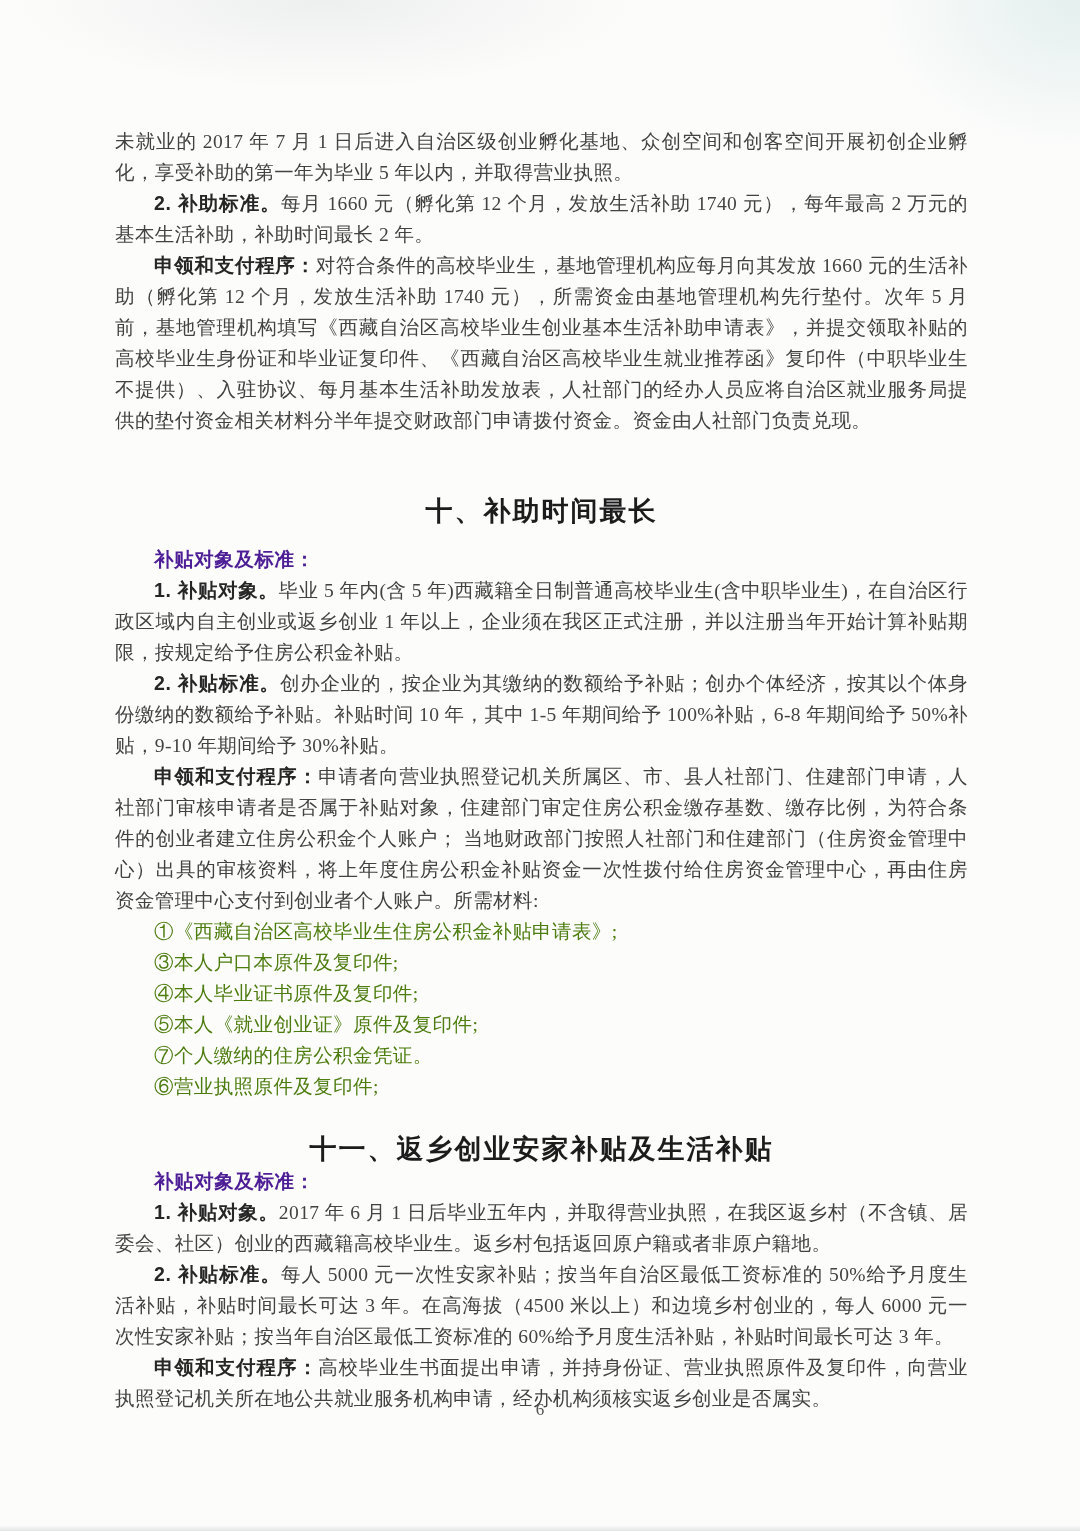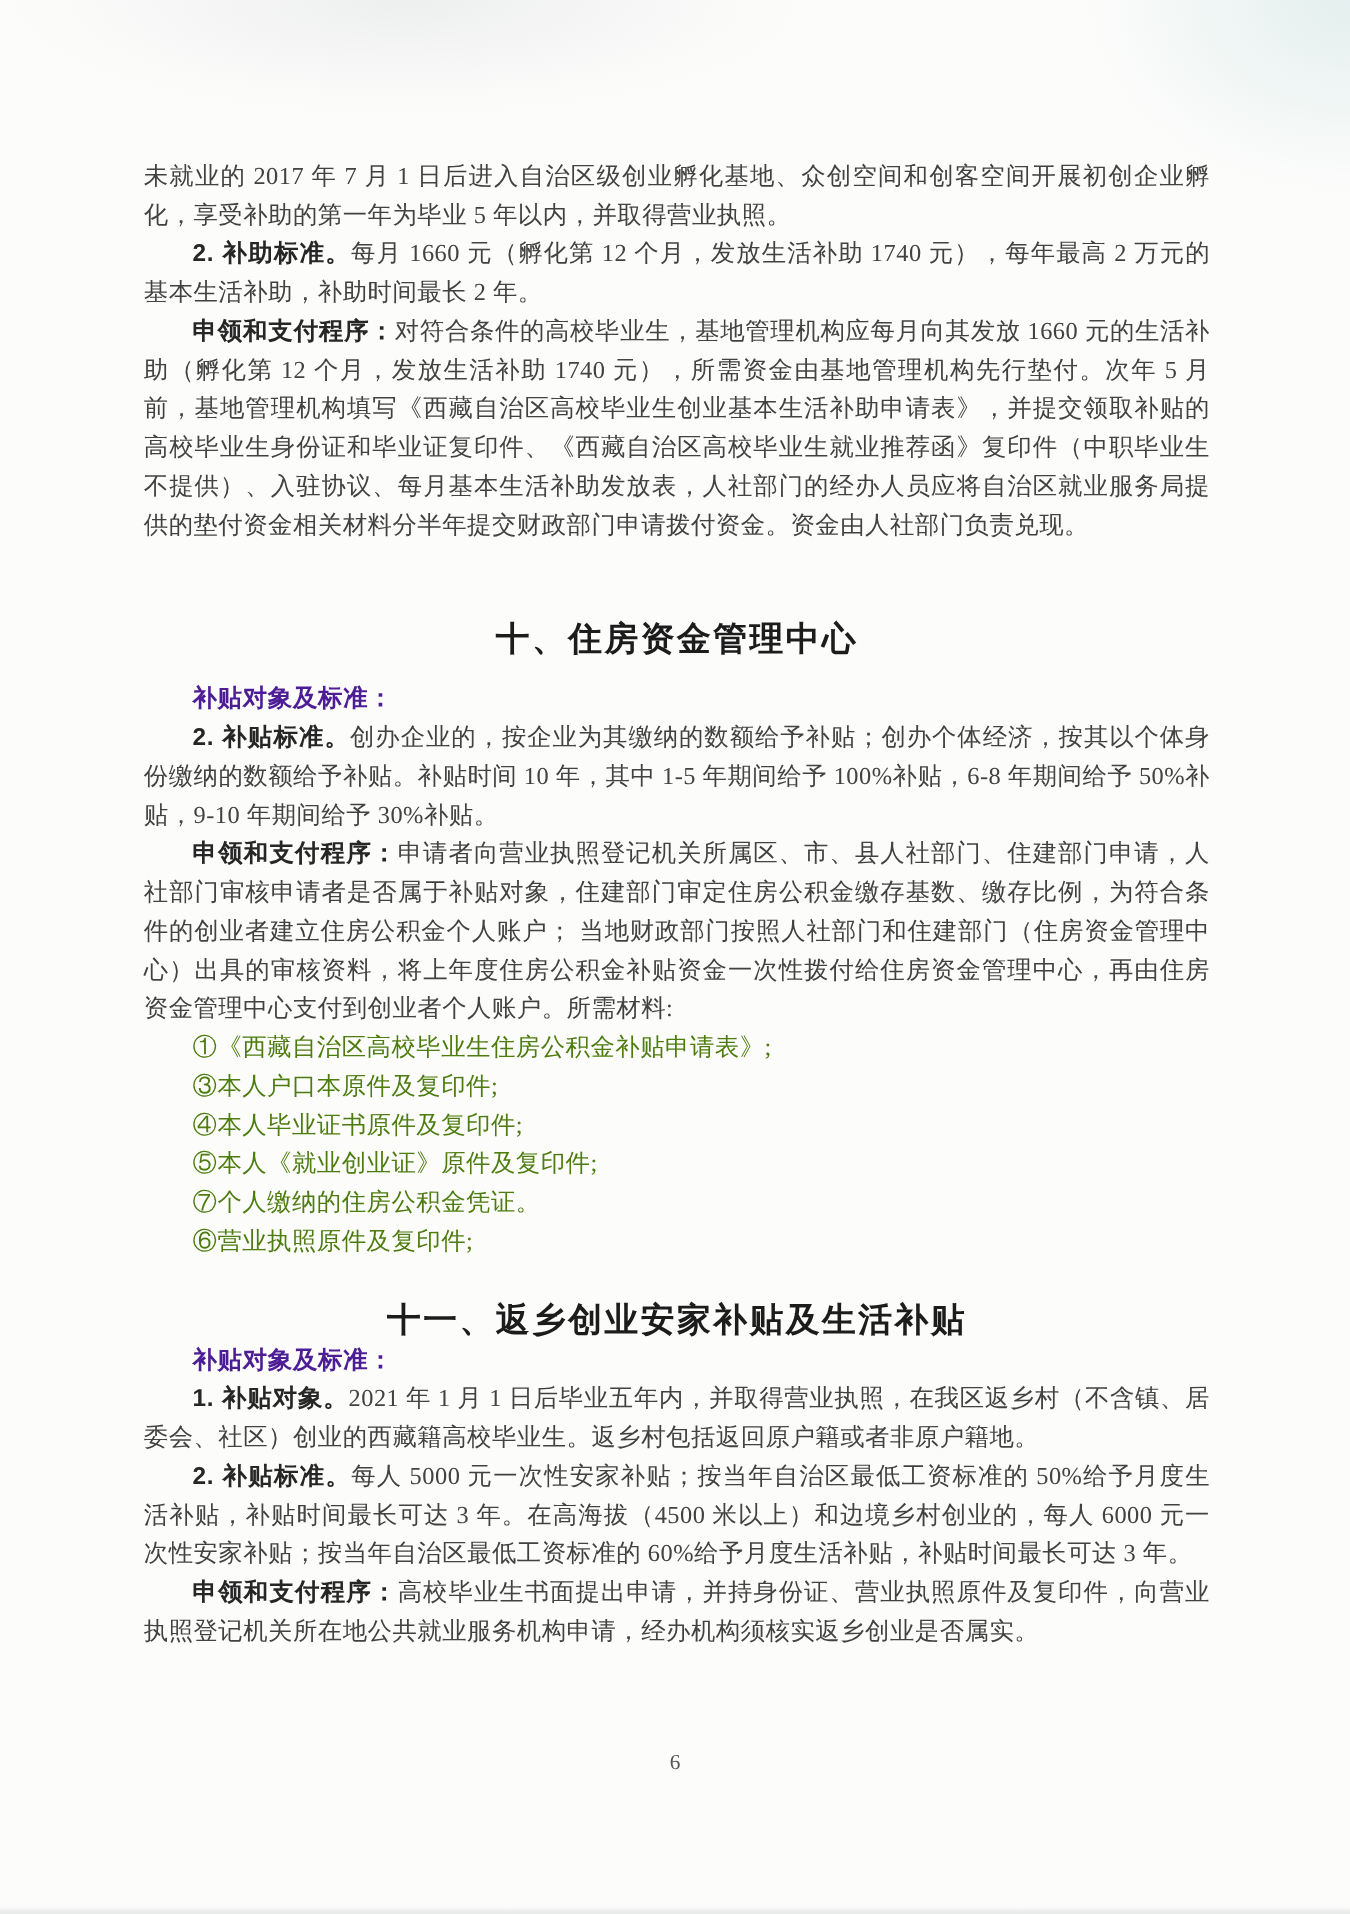--- a/index.html
+++ b/index.html
@@ -78,43 +78,44 @@
 <body>
 
 <div class="page">
 
   <p class="para no-indent">未就业的 2017 年 7 月 1 日后进入自治区级创业孵化基地、众创空间和创客空间开展初创企业孵化，享受补助的第一年为毕业 5 年以内，并取得营业执照。</p>
 
   <p class="para"><span class="lead">2. 补助标准。</span><span>每月 1660 元（孵化第 12 个月，发放生活补助 1740 元），每年最高 2 万元的基本生活补助，补助时间最长 2 年。</span></p>
 
   <p class="para"><span class="lead">申领和支付程序：</span><span>对符合条件的高校毕业生，基地管理机构应每月向其发放 1660 元的生活补助（孵化第 12 个月，发放生活补助 1740 元），所需资金由基地管理机构先行垫付。次年 5 月前，基地管理机构填写《西藏自治区高校毕业生创业基本生活补助申请表》，并提交领取补贴的高校毕业生身份证和毕业证复印件、《西藏自治区高校毕业生就业推荐函》复印件（中职毕业生不提供）、入驻协议、每月基本生活补助发放表，人社部门的经办人员应将自治区就业服务局提供的垫付资金相关材料分半年提交财政部门申请拨付资金。资金由人社部门负责兑现。</span></p>
 
-  <h2 class="section-heading heading-10">十、住房资金管理中心</h2>
+  <h2 class="section-heading heading-10">十、补助时间最长</h2>
 
   <div class="criteria">补贴对象及标准：</div>
 
+  <p class="para"><span class="lead">1. 补贴对象。</span><span>毕业 5 年内(含 5 年)西藏籍全日制普通高校毕业生(含中职毕业生)，在自治区行政区域内自主创业或返乡创业 1 年以上，企业须在我区正式注册，并以注册当年开始计算补贴期限，按规定给予住房公积金补贴。</span></p>
 
   <p class="para"><span class="lead">2. 补贴标准。</span><span>创办企业的，按企业为其缴纳的数额给予补贴；创办个体经济，按其以个体身份缴纳的数额给予补贴。补贴时间 10 年，其中 1-5 年期间给予 100%补贴，6-8 年期间给予 50%补贴，9-10 年期间给予 30%补贴。</span></p>
 
   <p class="para"><span class="lead">申领和支付程序：</span><span>申请者向营业执照登记机关所属区、市、县人社部门、住建部门申请，人社部门审核申请者是否属于补贴对象，住建部门审定住房公积金缴存基数、缴存比例，为符合条件的创业者建立住房公积金个人账户； 当地财政部门按照人社部门和住建部门（住房资金管理中心）出具的审核资料，将上年度住房公积金补贴资金一次性拨付给住房资金管理中心，再由住房资金管理中心支付到创业者个人账户。所需材料:</span></p>
 
   <div class="materials">
     <div class="material-item">①《西藏自治区高校毕业生住房公积金补贴申请表》;</div>
     <div class="material-item">③本人户口本原件及复印件;</div>
     <div class="material-item">④本人毕业证书原件及复印件;</div>
     <div class="material-item">⑤本人《就业创业证》原件及复印件;</div>
     <div class="material-item">⑦个人缴纳的住房公积金凭证。</div>
     <div class="material-item">⑥营业执照原件及复印件;</div>
   </div>
 
   <h2 class="section-heading heading-11">十一、返乡创业安家补贴及生活补贴</h2>
 
   <div class="criteria">补贴对象及标准：</div>
 
-  <p class="para"><span class="lead">1. 补贴对象。</span><span>2021 年 1 月 1 日后毕业五年内，并取得营业执照，在我区返乡村（不含镇、居委会、社区）创业的西藏籍高校毕业生。返乡村包括返回原户籍或者非原户籍地。</span></p>
+  <p class="para"><span class="lead">1. 补贴对象。</span><span>2017 年 6 月 1 日后毕业五年内，并取得营业执照，在我区返乡村（不含镇、居委会、社区）创业的西藏籍高校毕业生。返乡村包括返回原户籍或者非原户籍地。</span></p>
 
   <p class="para"><span class="lead">2. 补贴标准。</span><span>每人 5000 元一次性安家补贴；按当年自治区最低工资标准的 50%给予月度生活补贴，补贴时间最长可达 3 年。在高海拔（4500 米以上）和边境乡村创业的，每人 6000 元一次性安家补贴；按当年自治区最低工资标准的 60%给予月度生活补贴，补贴时间最长可达 3 年。</span></p>
 
   <p class="para"><span class="lead">申领和支付程序：</span><span>高校毕业生书面提出申请，并持身份证、营业执照原件及复印件，向营业执照登记机关所在地公共就业服务机构申请，经办机构须核实返乡创业是否属实。</span></p>
 
   <div class="page-number">6</div>
 
 </div>
 
 </body></html>

